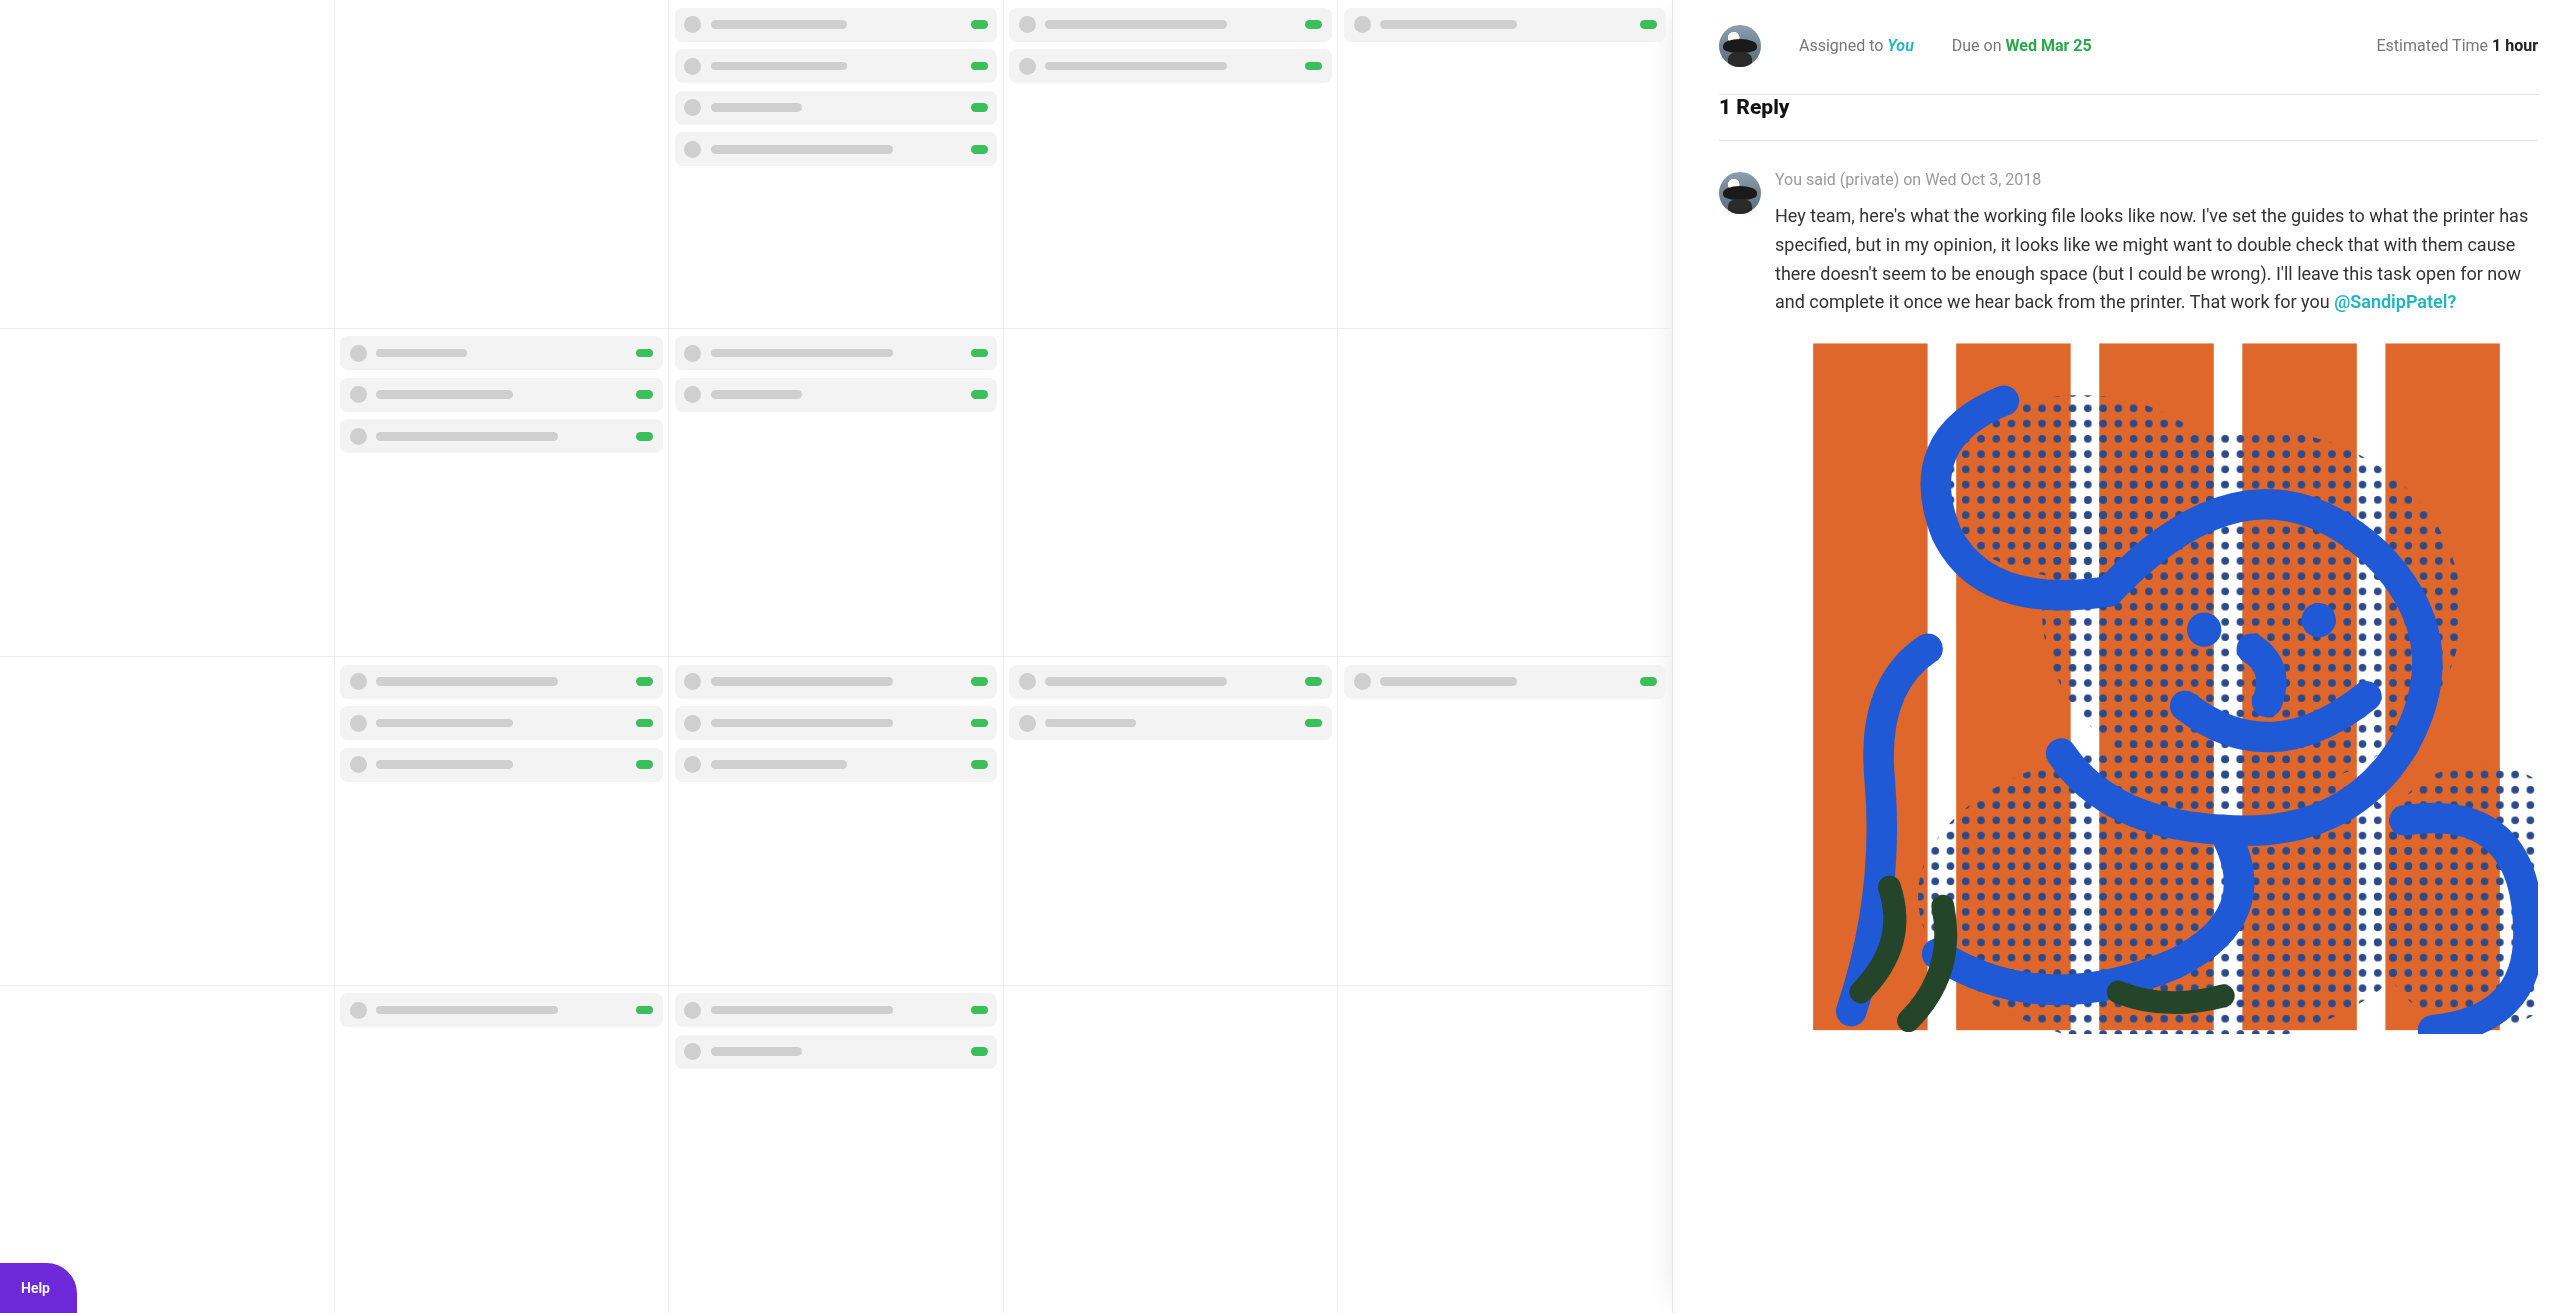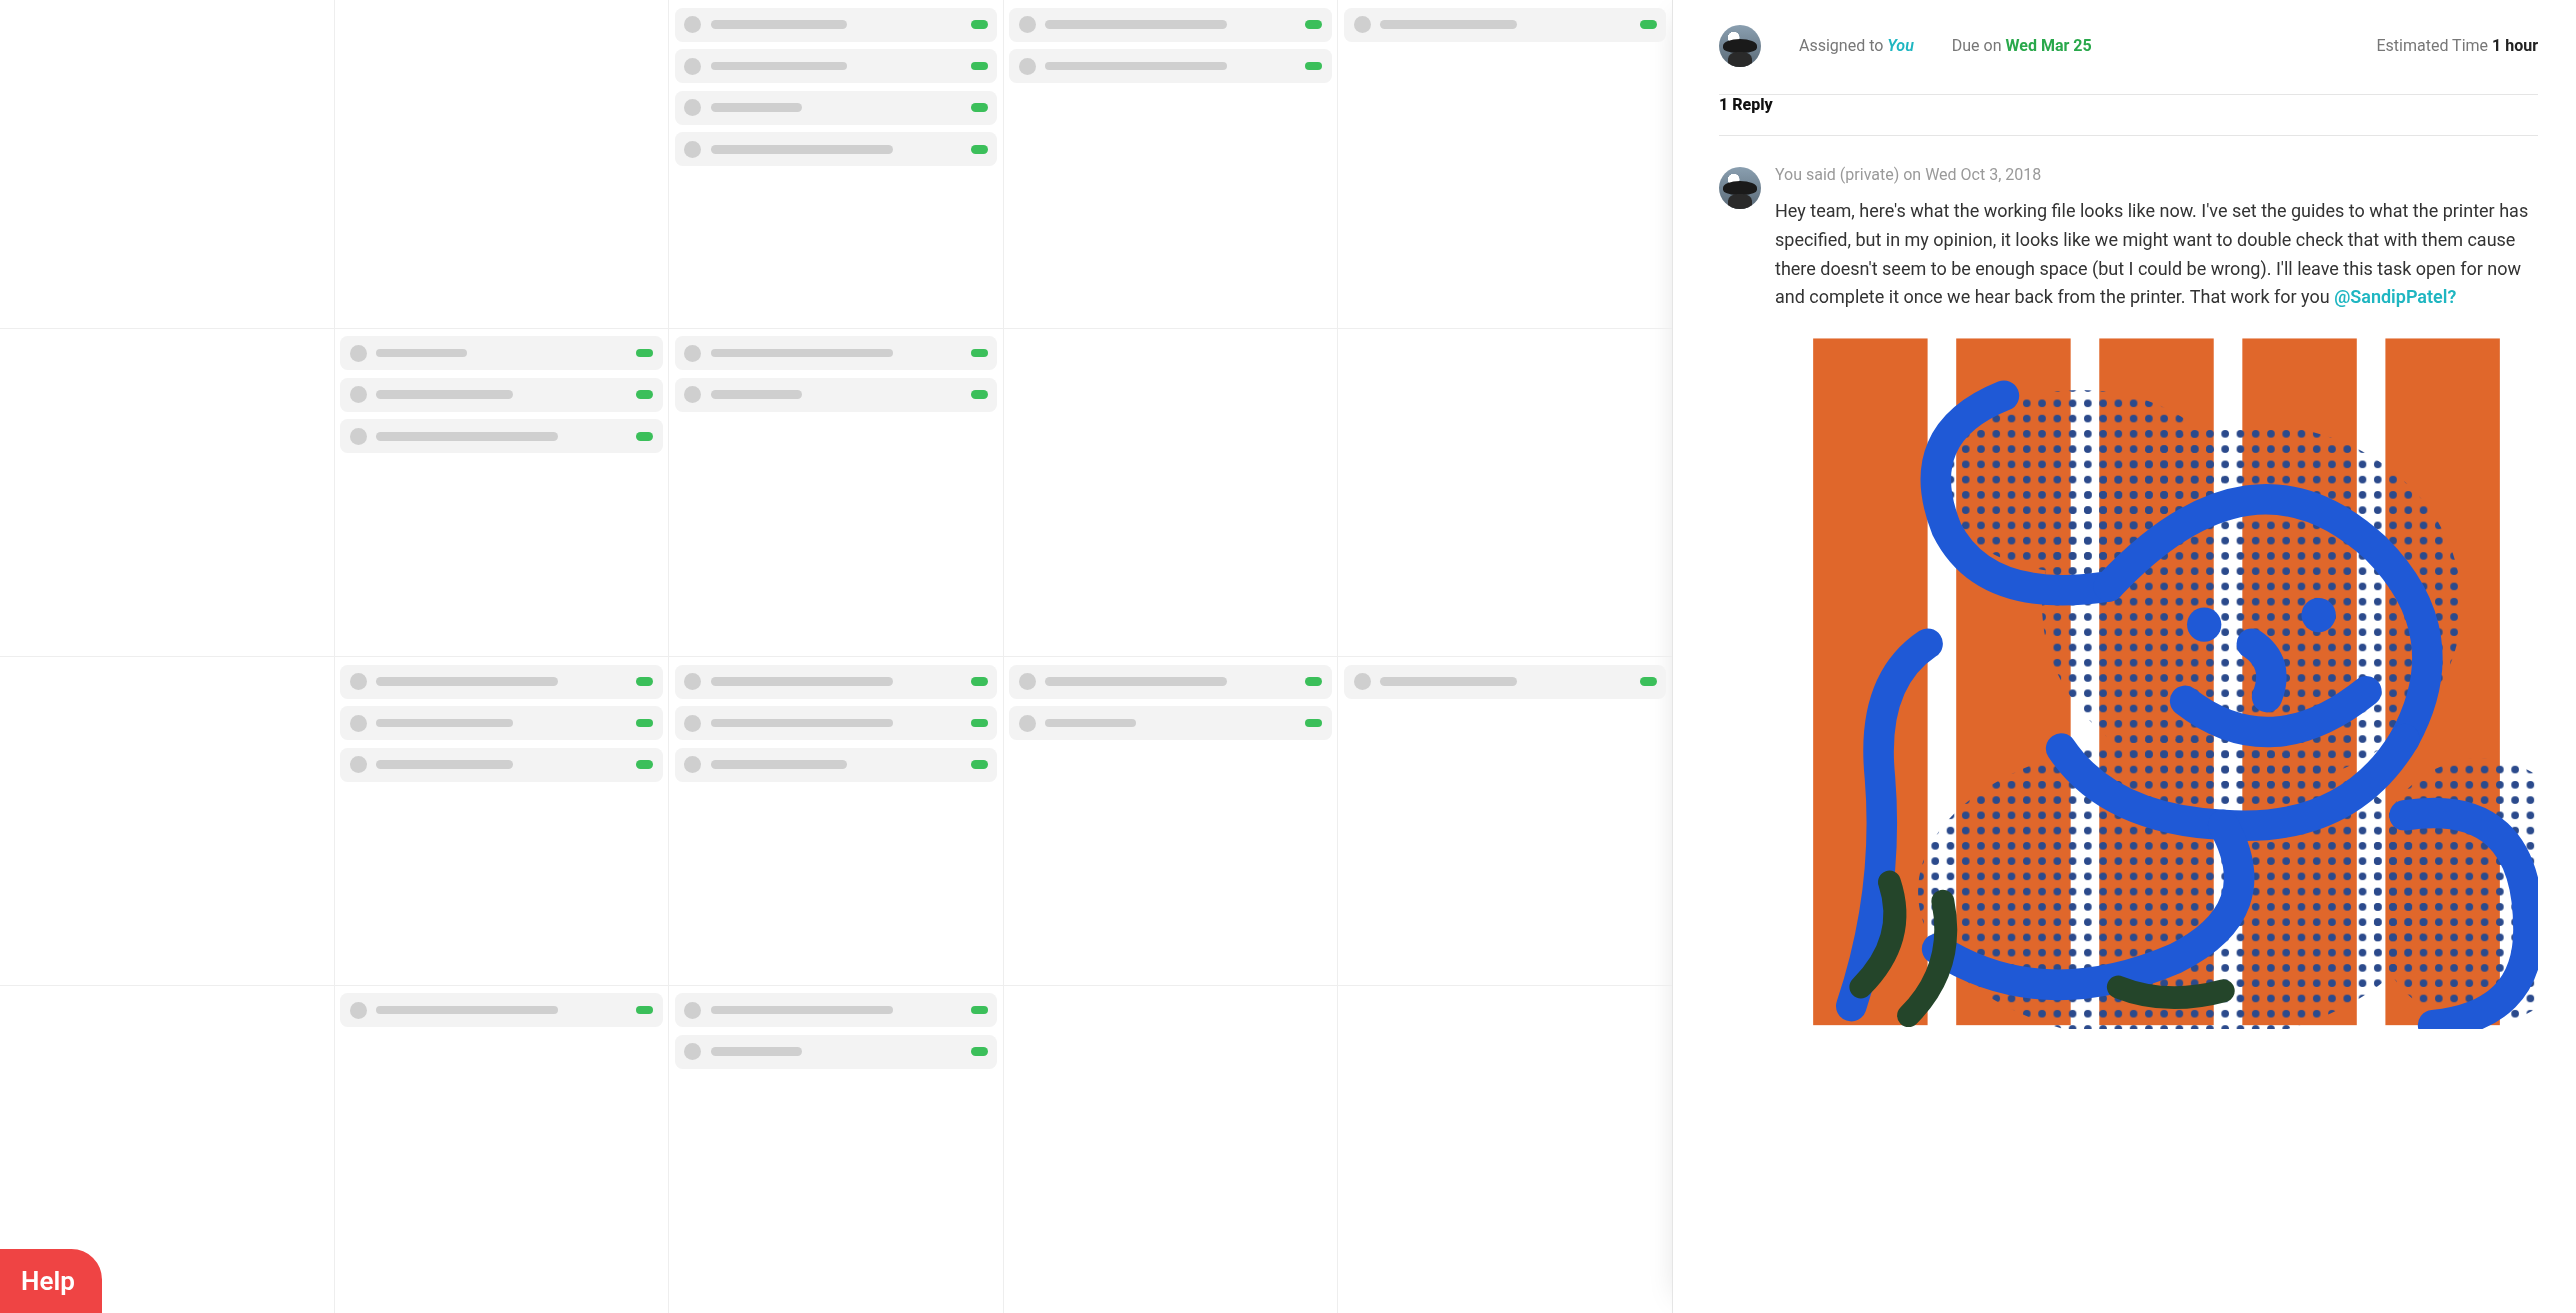--- a/index.html
+++ b/index.html
@@ -130,21 +130,21 @@
 
   .created-line {
     padding: 21px 0;
     font-size: 16px;
     color: #999;
   }
   .created-line .strong { color: #888; font-weight: 700; }
   .created-line .italic { font-style: italic; }
 
   .replies-header {
-    font-size: 16px;
+    font-size: 21px;
     font-weight: 800;
     color: #111;
     padding-bottom: 21px;
     border-bottom: 1px solid #e5e5e5;
   }
 
   .reply {
     display: flex;
     gap: 14px;
     padding-top: 29px;
@@ -172,23 +172,23 @@
     position: relative;
     overflow: hidden;
   }
   .attachment svg { width: 100%; height: 100%; display: block; }
 
   
   .help-pill {
     position: fixed;
     left: 0;
     bottom: 0;
-    background: #ef4444;
+    background: #6d28d9;
     color: #fff;
-    font-size: 26px;
+    font-size: 14px;
     font-weight: 600;
     padding: 17px 27px 17px 21px;
     border-top-right-radius: 30.5px;
     cursor: pointer;
   }
 </style>
 </head>
 <body>
 
 <div class="app">

